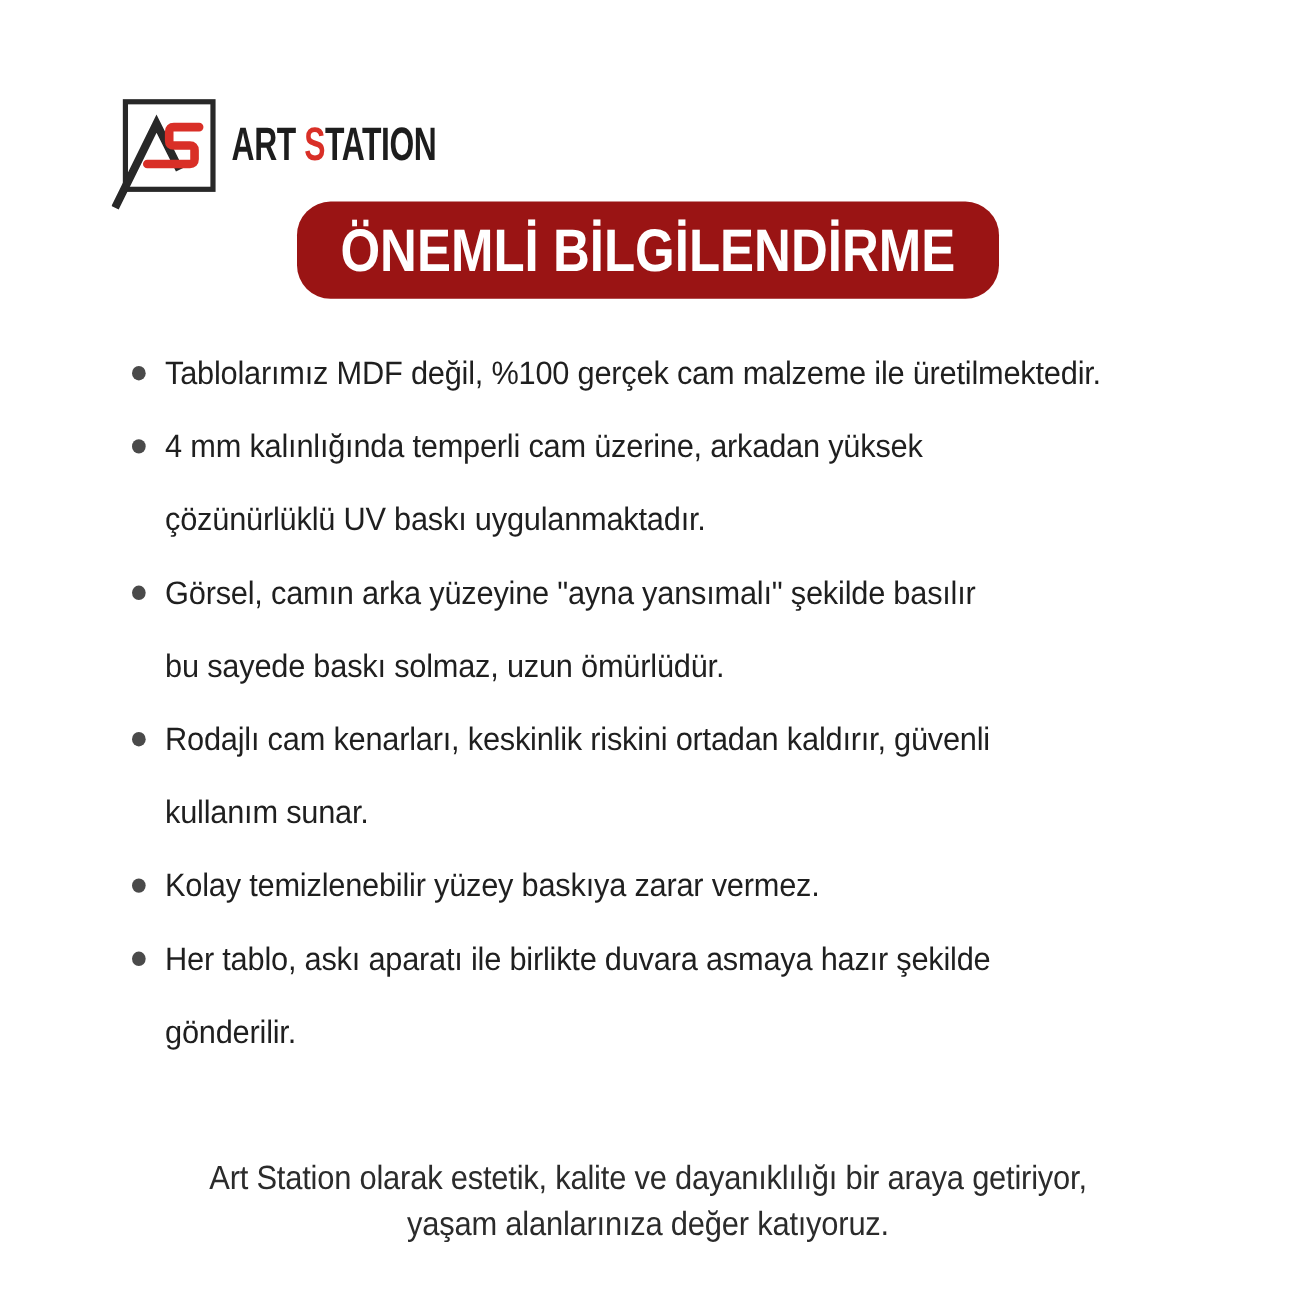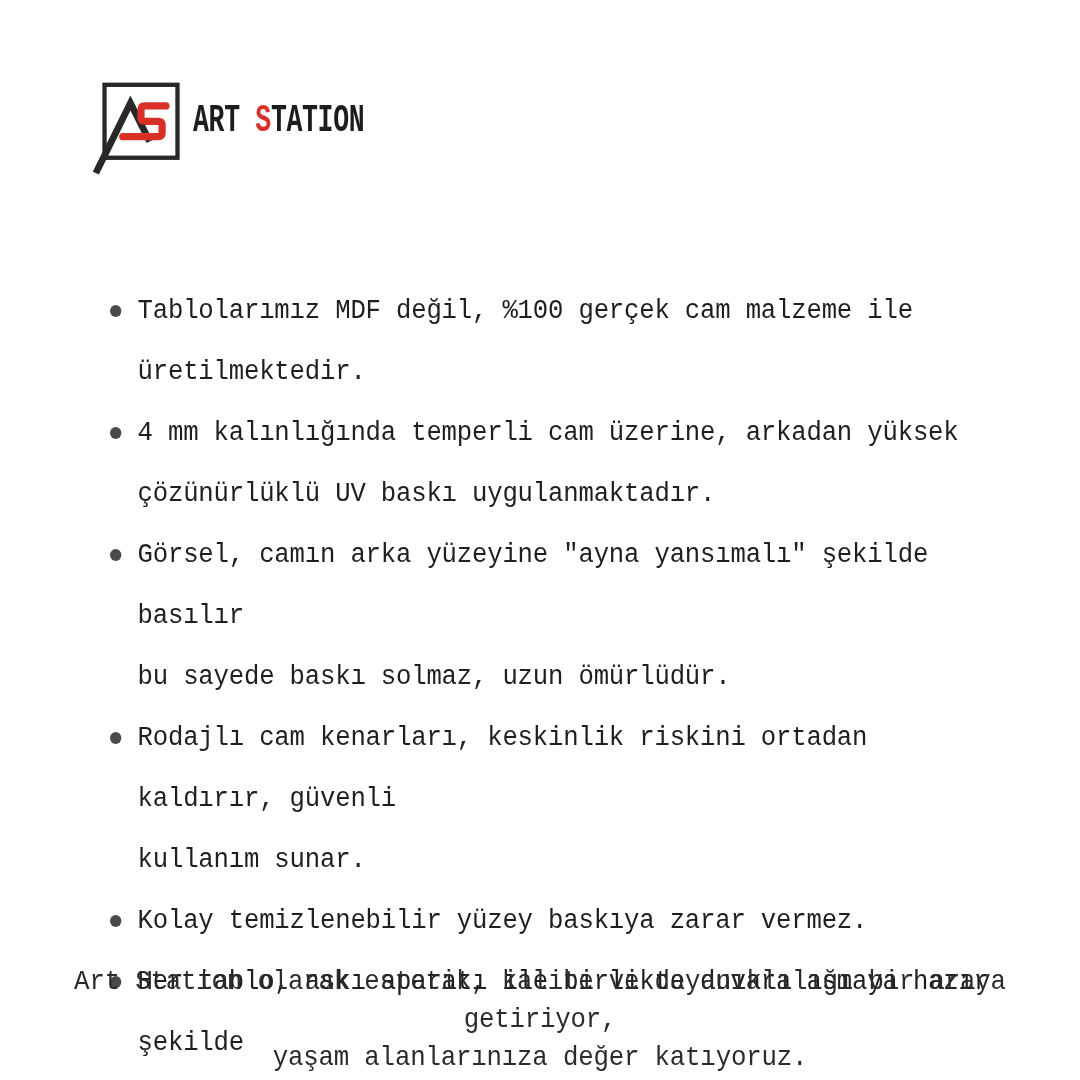--- a/index.html
+++ b/index.html
@@ -1,21 +1,21 @@
 <!DOCTYPE html>
 <html lang="tr"><head>
 <meta charset="utf-8">
 <style>
   html,body{margin:0;padding:0;background:#ffffff;}
   .page{
     position:relative;
     width:1080px;height:1080px;
     background:#ffffff;
     overflow:hidden;
-    font-family:Liberation Mono, monospace;
+    font-family:Liberation Sans, sans-serif;
   }
 
   
   .brand-logo{
     position:absolute;left:93px;top:80px;
     width:96px;height:96px;
   }
   .brand-name{
     position:absolute;left:193px;top:101px;
     font-size:39px;font-weight:bold;color:#1d1d1d;
@@ -78,20 +78,23 @@
   <svg class="brand-logo" viewBox="0 0 100 100" aria-hidden="true">
     <rect x="12" y="5" width="76" height="76" fill="none" stroke="#282828" stroke-width="4.5"></rect>
     <path d="M3 97 L39 24 L59 64" fill="none" stroke="#282828" stroke-width="7" stroke-linecap="butt" stroke-linejoin="miter"></path>
     <path d="M76 27 H54 Q50 27 50 31 V39 Q50 43 54 43 H68 Q72 43 72 47 V55 Q72 59 68 59 H31" fill="none" stroke="#d92f27" stroke-width="7.5" stroke-linecap="round" stroke-linejoin="round"></path>
   </svg>
 
   <div class="brand-name">
     <span>ART </span><span class="accent">S</span><span>TATION</span>
   </div>
 
+  <div class="banner">
+    <span class="banner-text">ÖNEMLİ BİLGİLENDİRME</span>
+  </div>
 
   <ul class="bullets">
     <li>Tablolarımız MDF değil, %100 gerçek cam malzeme ile üretilmektedir.</li>
     <li>4 mm kalınlığında temperli cam üzerine, arkadan yüksek
 çözünürlüklü UV baskı uygulanmaktadır.</li>
     <li>Görsel, camın arka yüzeyine "ayna yansımalı" şekilde basılır
 bu sayede baskı solmaz, uzun ömürlüdür.</li>
     <li>Rodajlı cam kenarları, keskinlik riskini ortadan kaldırır, güvenli
 kullanım sunar.</li>
     <li>Kolay temizlenebilir yüzey baskıya zarar vermez.</li>

